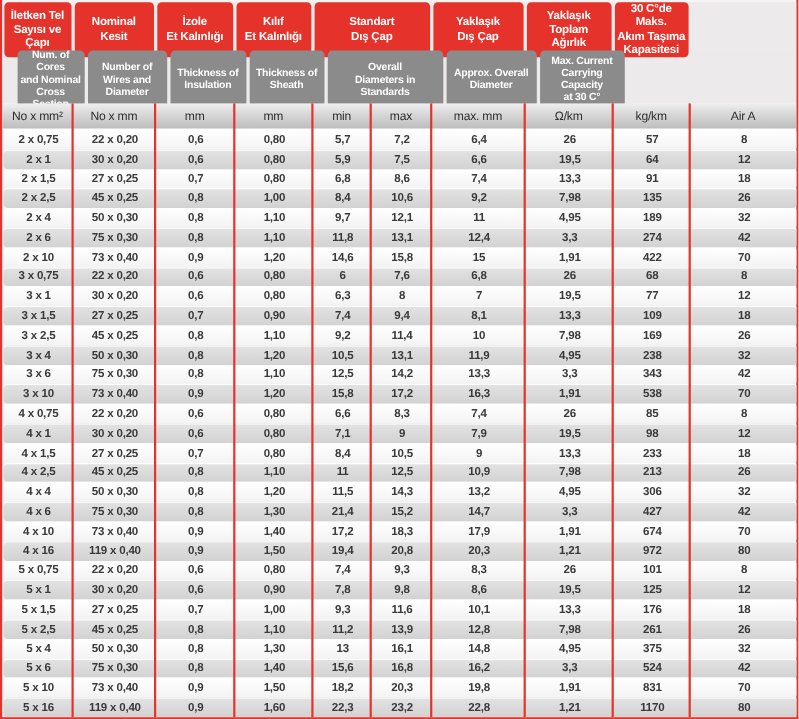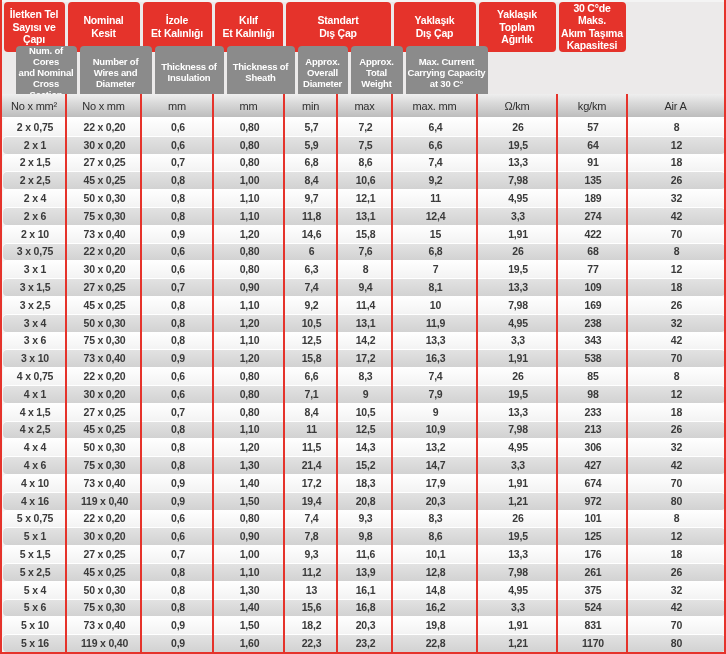--- a/index.html
+++ b/index.html
@@ -113,25 +113,25 @@
     <div class="hcell">Num. of Cores
 and Nominal
 Cross Section</div>
     <div class="hcell">Number of
 Wires and
 Diameter</div>
     <div class="hcell">Thickness of
 Insulation</div>
     <div class="hcell">Thickness of
 Sheath</div>
+    <div class="hcell span2">Overall
+Diameters in
+Standards</div>
     <div class="hcell">Approx. Overall
 Diameter</div>
-    <div class="hcell">Approx.
-Total
-Weight</div>
     <div class="hcell">Max. Current
 Carrying Capacity
 at 30 C°</div>
   </div>
 
   <div class="data-area">
 
     <div class="grid unit-row">
       <div class="ucell">No x mm²</div>
       <div class="ucell">No x mm</div>

